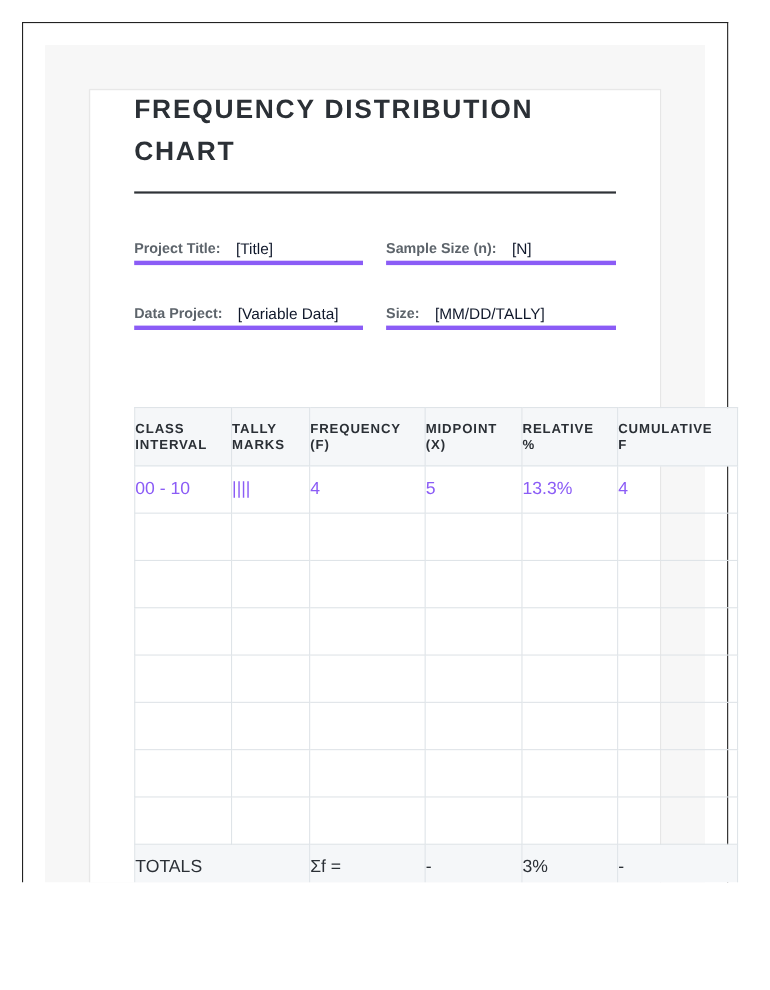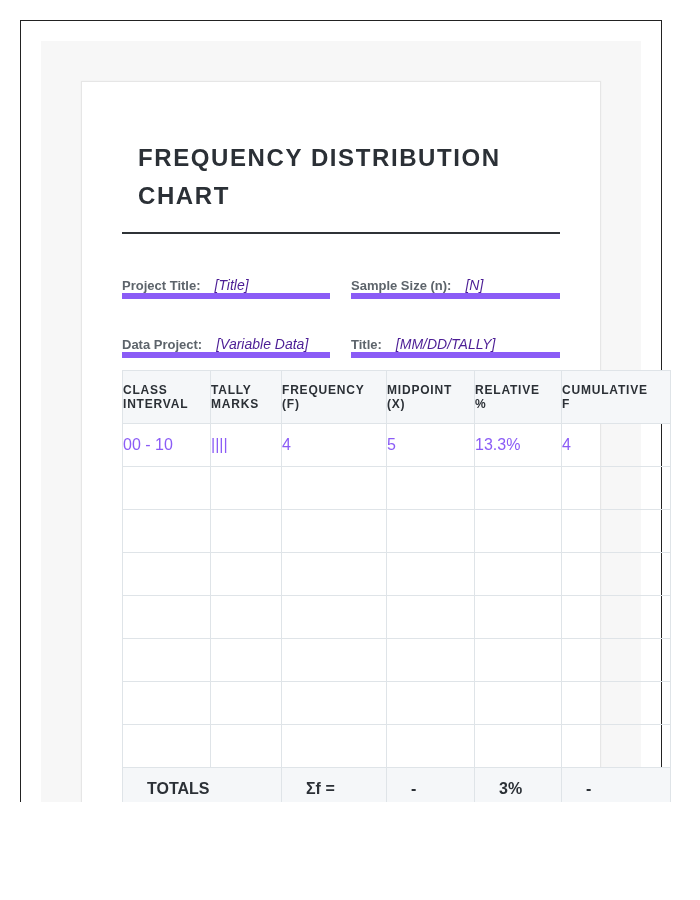--- a/index.html
+++ b/index.html
@@ -5,33 +5,33 @@
     html, body { margin: 0; padding: 0; background: #ffffff; }
     body { width: 700px; height: 900px; position: relative; overflow: hidden;
            font-family: "Liberation Sans", sans-serif; color: #333; }
     .viewport { position: absolute; left: 0; top: 0; width: 700px; height: 802px; overflow: hidden; }
     .frame { position: absolute; left: 20px; top: 20px; width: 640px; height: 900px;
              border: 1px solid #222; border-bottom: none; background: #fff; }
     .grey { position: absolute; left: 41px; top: 41px; width: 600px; height: 900px; background: #f7f7f7; }
     .page { position: absolute; left: 81px; top: 81px; width: 518px; height: 900px; background: #fff;
             border: 1px solid #e6e6e6; box-shadow: 0 0 2px rgba(0,0,0,0.04); }
     .content { position: absolute; left: 122px; top: 81px; width: 438px; }
-    .title { margin: 16px; padding-top: 42px; font-size: 24px; font-weight: bold; letter-spacing: 1.6px;
+    .title { margin: 0; font-size: 24px; font-weight: bold; letter-spacing: 1.6px;
              line-height: 38px; color: #2b3036; text-transform: uppercase; }
     .divider { margin-top: 17px; height: 2px; background: #2f3337; width: 438px; }
     .fields { margin-top: 26px; display: grid; grid-template-columns: 208px 209px; column-gap: 21px; row-gap: 20px; }
-    .field { display: flex; align-items: flex-end; border-bottom: 6px solid #8b5cf6; height: 39px; box-sizing: border-box; padding-top: 12px; }
+    .field { display: flex; align-items: center; border-bottom: 4px solid #8b5cf6; height: 39px; box-sizing: border-box; padding-top: 12px; }
     .field .label { font-size: 13px; font-weight: bold; color: #5d646b; margin-right: 14px; white-space: nowrap; }
-    .field .value { font-size: 14px; color: #4c1d95; white-space: nowrap; font-style: italic; }
+    .field .value { font-size: 14px; color: #0f172a; white-space: nowrap; }
     table.freq { position: absolute; left: 122px; top: 370px; border-collapse: collapse; table-layout: fixed; width: 548px; }
     table.freq th, table.freq td { border: 1px solid #dfe4e8; text-align: left; padding: 0; }
     table.freq thead th { background: #f5f7f9; height: 52px; font-size: 12px; font-weight: bold; letter-spacing: 0.8px;
                           color: #2b3036; line-height: 14px; text-transform: uppercase; }
     table.freq tbody td { height: 42px; font-size: 16px; color: #8b5cf6; background: transparent; }
-    table.freq tfoot td { background: #f5f7f9; height: 42px; font-size: 16px; font-weight: bold; color: #2b3036; padding-left: 24px; }
+    table.freq tfoot td { background: #f5f7f9; height: 42px; font-size: 16px; font-weight: normal; color: #2b3036; }
   </style>
 </head>
 <body>
 
 <div class="viewport">
   <div class="frame"></div>
   <div class="grey"></div>
   <div class="page"></div>
 
   <div class="content">
@@ -45,21 +45,21 @@
       </div>
       <div class="field">
         <span class="label">Sample Size (n):</span>
         <span class="value">[N]</span>
       </div>
       <div class="field">
         <span class="label">Data Project:</span>
         <span class="value">[Variable Data]</span>
       </div>
       <div class="field">
-        <span class="label">Title:</span>
+        <span class="label">Size:</span>
         <span class="value">[MM/DD/TALLY]</span>
       </div>
     </div>
   </div>
 
   <table class="freq">
     <colgroup>
       <col style="width:88px">
         <col style="width:71px">
         <col style="width:105px">

